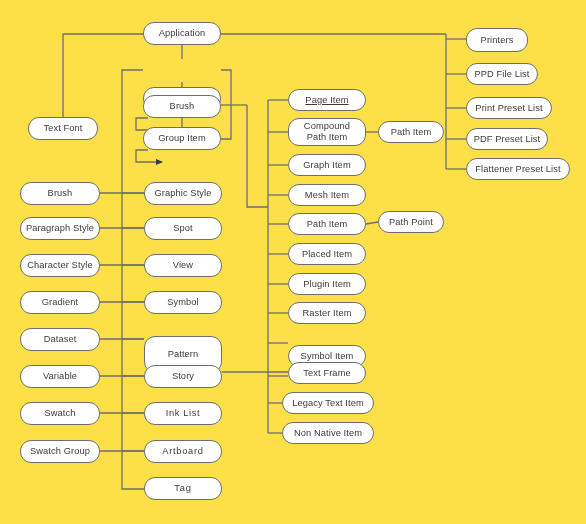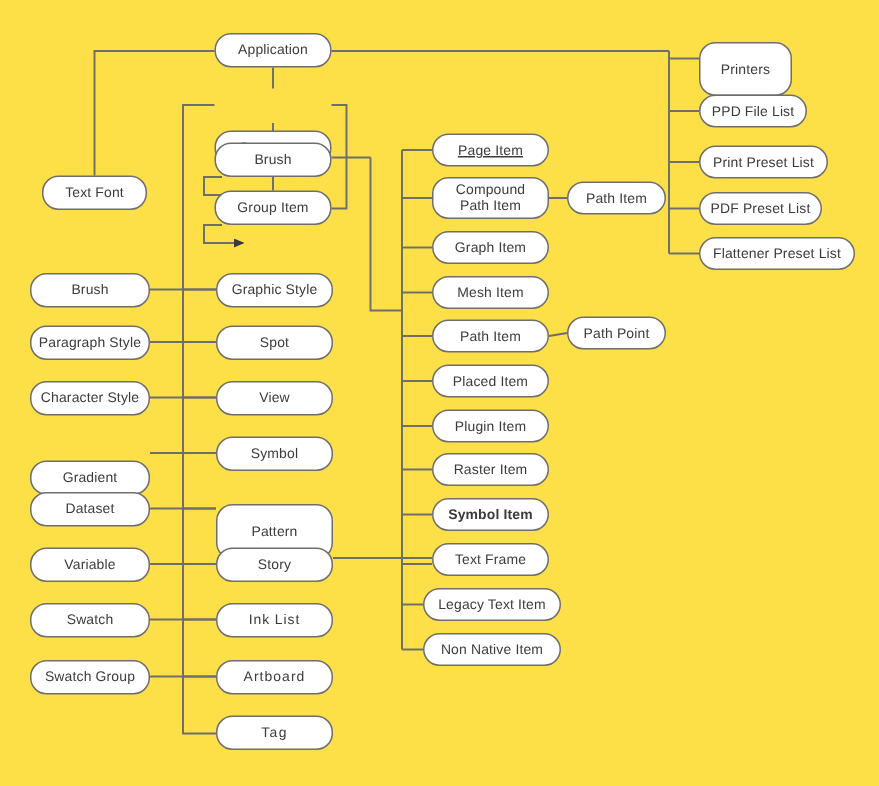--- a/index.html
+++ b/index.html
@@ -122,21 +122,21 @@
 
   <div class="node" style="left:143px;top:22px;width:78px;height:23px;">Application</div>
   <div class="node" style="left:143px;top:59px;width:78px;height:23px;margin-top:28px;">Document</div>
   <div class="node" style="left:143px;top:95px;width:78px;height:23px;">Brush</div>
   <div class="node" style="left:143px;top:127px;width:78px;height:23px;">Group Item</div>
   <div class="node" style="left:28px;top:117px;width:70px;height:23px;">Text Font</div>
 
   <div class="node" style="left:20px;top:217px;width:80px;height:23px;">Paragraph Style</div>
   <div class="node" style="left:20px;top:182px;width:80px;height:23px;">Brush</div>
   <div class="node" style="left:20px;top:254px;width:80px;height:23px;">Character Style</div>
-  <div class="node" style="left:20px;top:291px;width:80px;height:23px;margin-top:16px;">Gradient</div>
+  <div class="node" style="left:20px;top:291px;width:80px;height:23px;">Gradient</div>
   <div class="node" style="left:20px;top:328px;width:80px;height:23px;">Dataset</div>
   <div class="node" style="left:20px;top:365px;width:80px;height:23px;">Variable</div>
   <div class="node" style="left:20px;top:402px;width:80px;height:23px;">Swatch</div>
   <div class="node" style="left:20px;top:440px;width:80px;height:23px;">Swatch Group</div>
 
   <div class="node" style="left:144px;top:182px;width:78px;height:23px;">Graphic Style</div>
   <div class="node" style="left:144px;top:217px;width:78px;height:23px;">Spot</div>
   <div class="node" style="left:144px;top:254px;width:78px;height:23px;">View</div>
   <div class="node" style="left:144px;top:291px;width:78px;height:23px;">Symbol</div>
   <div class="node" style="left:144px;top:336px;width:78px;height:37px;">Pattern</div>
@@ -147,27 +147,27 @@
 
   <div class="node" style="left:288px;top:89px;width:78px;height:22px;text-decoration:underline;">Page Item</div>
   <div class="node" style="left:288px;top:118px;width:78px;height:28px;">Compound
 Path Item</div>
   <div class="node" style="left:288px;top:154px;width:78px;height:22px;">Graph Item</div>
   <div class="node" style="left:288px;top:184px;width:78px;height:22px;">Mesh Item</div>
   <div class="node" style="left:288px;top:213px;width:78px;height:22px;">Path Item</div>
   <div class="node" style="left:288px;top:243px;width:78px;height:22px;">Placed Item</div>
   <div class="node" style="left:288px;top:273px;width:78px;height:22px;">Plugin Item</div>
   <div class="node" style="left:288px;top:302px;width:78px;height:22px;">Raster Item</div>
-  <div class="node" style="left:288px;top:332px;width:78px;height:22px;font-weight:bold;">Symbol Item</div>
+  <div class="node" style="left:288px;top:345px;width:78px;height:22px;">Symbol Item</div>
   <div class="node" style="left:288px;top:362px;width:78px;height:22px;">Text Frame</div>
   <div class="node" style="left:282px;top:392px;width:92px;height:22px;">Legacy Text Item</div>
   <div class="node" style="left:282px;top:422px;width:92px;height:22px;">Non Native Item</div>
 
   <div class="node" style="left:378px;top:121px;width:66px;height:22px;">Path Item</div>
   <div class="node" style="left:378px;top:211px;width:66px;height:22px;">Path Point</div>
 
-  <div class="node" style="left:466px;top:28px;width:62px;height:36px;">Printers</div>
+  <div class="node" style="left:466px;top:28px;width:62px;height:24px;">Printers</div>
   <div class="node" style="left:466px;top:63px;width:72px;height:22px;">PPD File List</div>
   <div class="node" style="left:466px;top:97px;width:86px;height:22px;">Print Preset List</div>
   <div class="node" style="left:466px;top:128px;width:82px;height:22px;">PDF Preset List</div>
   <div class="node" style="left:466px;top:158px;width:104px;height:22px;">Flattener Preset List</div>
 
 </div>
 
 </body></html>

